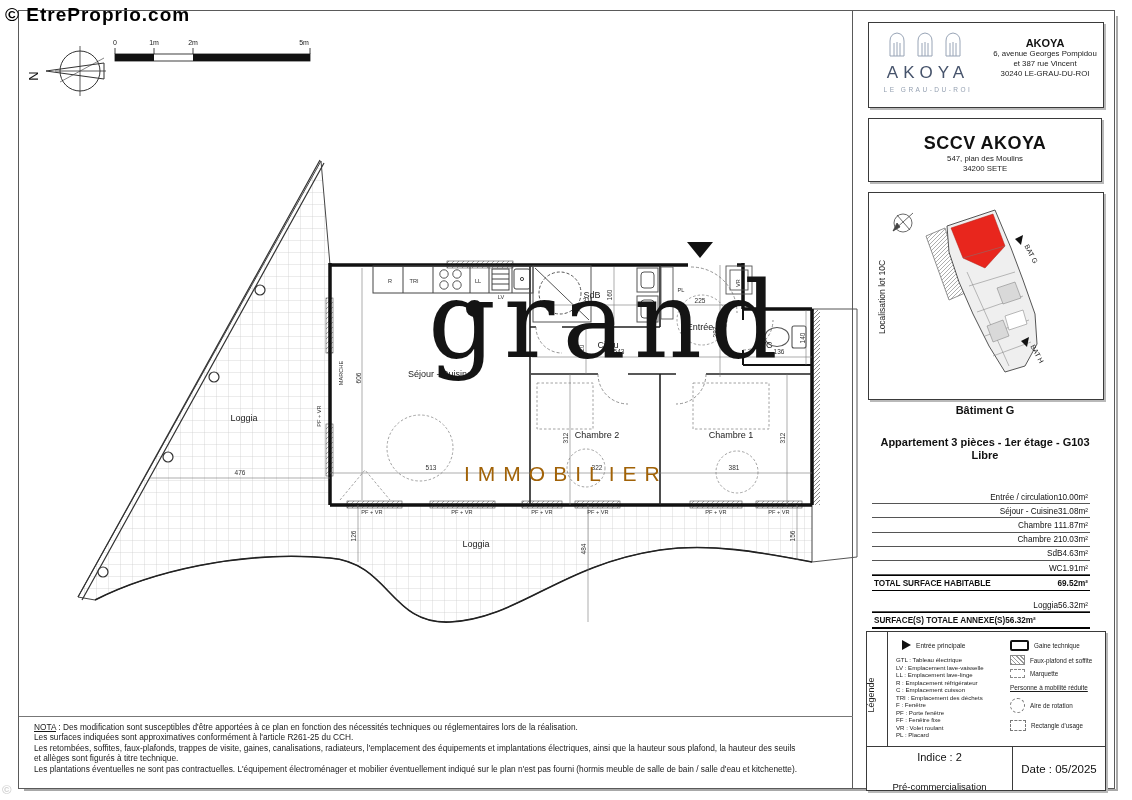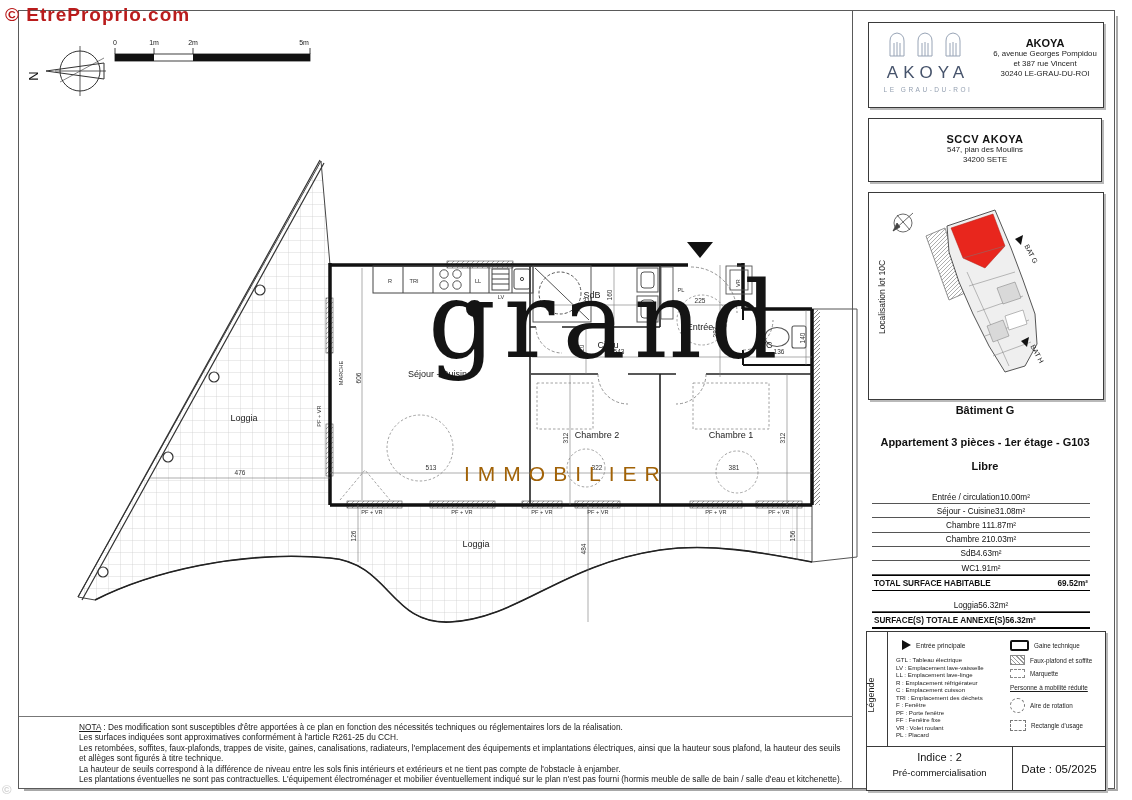--- a/index.html
+++ b/index.html
@@ -6,50 +6,50 @@
   .page{position:relative;width:1132px;height:800px;background:#fff;overflow:hidden;
         font-family:"Liberation Sans","DejaVu Sans",sans-serif;color:#111;}
   .abs{position:absolute;}
   
   .frame{left:18px;top:10px;width:1095px;height:777px;border:1.5px solid #5a5a5a;}
   .frame-shadow-r{left:1116px;top:16px;width:2px;height:774px;background:#a8a8a8;}
   .frame-shadow-b{left:24px;top:789px;width:1094px;height:2px;background:#a8a8a8;}
   .vsep{left:852px;top:10px;width:0;height:778px;border-left:1.5px solid #5a5a5a;}
   .hsep-notes{left:19px;top:716px;width:834px;height:0;border-top:1px solid #777;}
   
-  .wm-top{left:5px;top:4px;font-size:19px;letter-spacing:1px;color:#b91c1c;font-weight:bold;}
+  .wm-top{left:5px;top:4px;font-size:19px;letter-spacing:1px;color:#000000;font-weight:bold;}
   .wm-corner{left:2px;top:782px;font-size:13px;color:#d3d3d3;font-weight:bold;}
   .brand{color:#141414;font-family:"DejaVu Serif","Liberation Serif",serif;line-height:1;}
   .brand-l1{left:428px;top:268px;font-size:106px;letter-spacing:8px;}
   .brand-l2{left:452px;top:356px;font-size:106px;letter-spacing:8px;}
   .brand-dot{left:466px;top:300px;width:17px;height:17px;border-radius:50%;background:#141414;}
   .brand-l3{left:464px;top:462px;font-size:21px;letter-spacing:8px;font-family:"Liberation Sans",sans-serif;font-weight:500;color:#a16207;}
   
-  .notes{left:34px;top:722px;width:806px;font-size:8.3px;line-height:10.4px;color:#1a1a1a;margin-left:45px;}
+  .notes{left:34px;top:722px;width:806px;font-size:8.3px;line-height:10.4px;color:#1a1a1a;}
   .notes u{text-decoration:underline;}
   
   .pbox{border:1px solid #3a3a3a;background:#fff;box-shadow:2px 2px 0 #b9b9b9;}
   .dev-box{left:868px;top:22px;width:234px;height:84px;display:flex;}
   .dev-left{width:118px;border-right:0;padding-top:8px;text-align:center;}
   .dev-logoname{font-size:17px;letter-spacing:5px;color:#46536b;margin-top:2px;}
   .dev-logocity{font-size:6.5px;letter-spacing:2.5px;color:#94a0b1;margin-top:3px;}
   .dev-right{flex:1;text-align:center;padding-top:14px;}
   .dev-name{font-size:11px;font-weight:bold;}
   .dev-addr{font-size:7.8px;line-height:10px;color:#222;}
   .co-box{left:868px;top:118px;width:234px;height:64px;text-align:center;padding-top:14px;box-sizing:border-box;}
-  .co-name{font-size:11px;font-weight:bold;letter-spacing:.5px;}
+  .co-name{font-size:18px;font-weight:bold;letter-spacing:.5px;}
   .co-addr{font-size:7.8px;line-height:10px;color:#222;}
   .loc-box{left:868px;top:192px;width:234px;height:206px;}
   .unit-txt{left:862px;top:404px;width:246px;text-align:center;font-weight:bold;}
   .unit-b{font-size:11px;margin-bottom:20px;}
   .unit-a{font-size:11px;}
-  .unit-s{font-size:11px;margin-top:12px;}
+  .unit-s{font-size:11px;margin-top:1px;}
   
   .surf{left:872px;top:490px;width:218px;font-size:8.2px;}
-  .srow{display:flex;justify-content:center;align-items:flex-end;border-bottom:1px solid #555;padding:2.6px 2px 1.6px 2px;}
+  .srow{display:flex;justify-content:flex-end;align-items:flex-end;border-bottom:1px solid #555;padding:2.6px 2px 1.6px 2px;}
   .srow .v{font-weight:normal;}
   .stotal{display:flex;justify-content:space-between;border-top:0.5px solid #000;border-bottom:1.5px solid #000;font-weight:bold;padding:3px 2px 2px 2px;}
   .sgap{height:7px;}
   .sannex{display:flex;border-top:1px solid #000;border-bottom:2px solid #000;font-weight:bold;padding:3px 2px 2px 2px;}
   
   .leg-box{left:866px;top:631px;width:238px;height:127px;display:flex;}
   .leg-strip{width:20px;border-right:1px solid #3a3a3a;position:relative;}
   .leg-title{position:absolute;left:-14px;top:58px;transform:rotate(-90deg);font-size:9px;color:#222;}
   .leg-body{flex:1;position:relative;font-size:6.1px;color:#1c1c1c;}
   .leg-entree{position:absolute;left:14px;top:8px;display:flex;align-items:center;gap:5px;font-size:6.6px;}
@@ -63,21 +63,21 @@
   .ic-marq{width:13px;height:7px;border:1px dashed #8a8a8a;flex:none;}
   .leg-pmr{position:absolute;left:122px;top:52px;text-decoration:underline;font-size:6.4px;}
   .ic-aire{width:13px;height:13px;border:1px dashed #777;border-radius:50%;flex:none;}
   .ic-rect{width:14px;height:9px;border:1px dashed #777;flex:none;}
   .leg-aire{position:absolute;left:122px;top:66px;}
   .leg-rect{position:absolute;left:122px;top:88px;}
   
   .idx-box{left:866px;top:746px;width:238px;height:43px;display:flex;}
   .idx-l{width:146px;border-right:1px solid #3a3a3a;text-align:center;padding-top:4px;box-sizing:border-box;}
   .idx-1{font-size:11px;}
-  .idx-2{font-size:9.5px;margin-top:4px;}
+  .idx-2{font-size:9.5px;margin-top:18px;}
   .idx-r{flex:1;display:flex;align-items:center;justify-content:center;font-size:11.5px;}
   svg text{font-family:"Liberation Sans","DejaVu Sans",sans-serif;}
   .rl{font-size:9px;fill:#222;}
   .dim{font-size:6.5px;fill:#333;}
   .tin{font-size:5.6px;fill:#333;}
   .sc{font-size:7px;fill:#222;}
 </style>
 </head>
 <body>
 
@@ -283,21 +283,20 @@
   <div class="abs wm-corner">©</div>
   <div class="abs brand brand-l1">grand</div>
   <div class="abs brand-dot"></div>
   <div class="abs brand-l3">IMMOBILIER</div>
 
   <div class="abs notes">
     <div><u>NOTA</u><span> : Des modification sont susceptibles d'être apportées à ce plan en fonction des nécessités techniques ou réglementaires lors de la réalisation.</span></div>
     <div>Les surfaces indiquées sont approximatives conformément à l'article R261-25 du CCH.</div>
     <div>Les retombées, soffites, faux-plafonds, trappes de visite, gaines, canalisations, radiateurs, l'emplacement des équipements et implantations électriques, ainsi que la hauteur sous plafond, la hauteur des seuils</div>
     <div>et allèges sont figurés à titre technique.</div>
-    <div>La hauteur de seuils correspond à la différence de niveau entre les sols finis intérieurs et extérieurs et ne tient pas compte de l'obstacle à enjamber.</div>
     <div>Les plantations éventuelles ne sont pas contractuelles. L'équipement électroménager et mobilier éventuellement indiqué sur le plan n'est pas fourni (hormis meuble de salle de bain / salle d'eau et kitchenette).</div>
   </div>
 
   <div class="abs pbox dev-box">
     <div class="dev-left">
       <svg width="84" height="26" viewBox="0 0 84 26">
         <g stroke="#98a4b6" stroke-width="1" fill="none">
           <path d="M4,25 V10 Q4,3 11,2 Q18,3 18,10 V25 Z M8,25 V12 M11,25 V11 M14,25 V12"></path>
           <path d="M32,25 V10 Q32,3 39,2 Q46,3 46,10 V25 Z M36,25 V12 M39,25 V11 M42,25 V12"></path>
           <path d="M60,25 V10 Q60,3 67,2 Q74,3 74,10 V25 Z M64,25 V12 M67,25 V11 M70,25 V12"></path>

